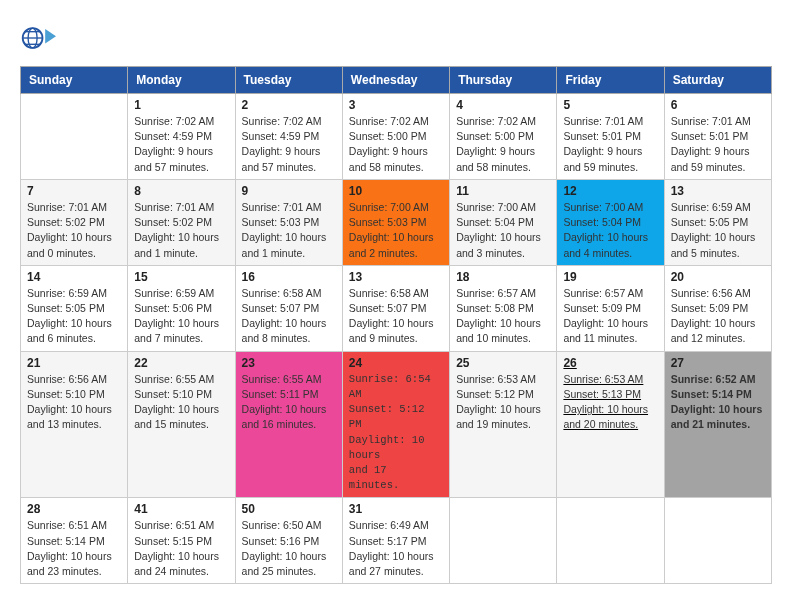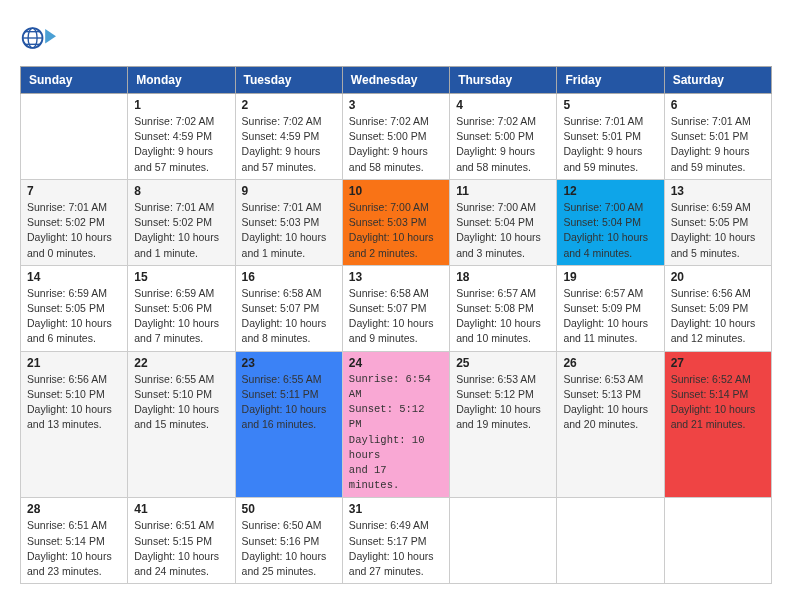--- a/index.html
+++ b/index.html
@@ -280,51 +280,51 @@
 Daylight: 10 hours
 and 13 minutes.</div>
         </td>
         <td style="background: rgb(245, 245, 245);">
           <span class="day-number">22</span>
           <div class="day-info" style="white-space: pre-line;">Sunrise: 6:55 AM
 Sunset: 5:10 PM
 Daylight: 10 hours
 and 15 minutes.</div>
         </td>
-        <td style="background: #3b82f6; margin-left: 46px;">
+        <td style="background: #ec4899; margin-left: 46px;">
           <span class="day-number">23</span>
           <div class="day-info" style="white-space: pre-line;">Sunrise: 6:55 AM
 Sunset: 5:11 PM
 Daylight: 10 hours
 and 16 minutes.</div>
         </td>
-        <td style="background: #f9a8d4;">
+        <td style="background: #ef4444;">
           <span class="day-number">24</span>
           <div class="day-info" style="white-space: pre-line; font-family: Liberation Mono, monospace;">Sunrise: 6:54 AM
 Sunset: 5:12 PM
 Daylight: 10 hours
 and 17 minutes.</div>
         </td>
         <td style="background: rgb(245, 245, 245);">
           <span class="day-number">25</span>
           <div class="day-info" style="white-space: pre-line;">Sunrise: 6:53 AM
 Sunset: 5:12 PM
 Daylight: 10 hours
 and 19 minutes.</div>
         </td>
-        <td style="background: rgb(245, 245, 245);">
+        <td style="background: rgb(245, 245, 245); text-decoration: underline;">
           <span class="day-number">26</span>
           <div class="day-info" style="white-space: pre-line;">Sunrise: 6:53 AM
 Sunset: 5:13 PM
 Daylight: 10 hours
 and 20 minutes.</div>
         </td>
-        <td style="background: #ef4444;">
+        <td style="background: #a3a3a3;">
           <span class="day-number">27</span>
-          <div class="day-info" style="white-space: pre-line;">Sunrise: 6:52 AM
+          <div class="day-info" style="white-space: pre-line; font-weight: bold;">Sunrise: 6:52 AM
 Sunset: 5:14 PM
 Daylight: 10 hours
 and 21 minutes.</div>
         </td>
       </tr>
       <tr>
         <td>
           <span class="day-number">28</span>
           <div class="day-info" style="white-space: pre-line;">Sunrise: 6:51 AM
 Sunset: 5:14 PM

